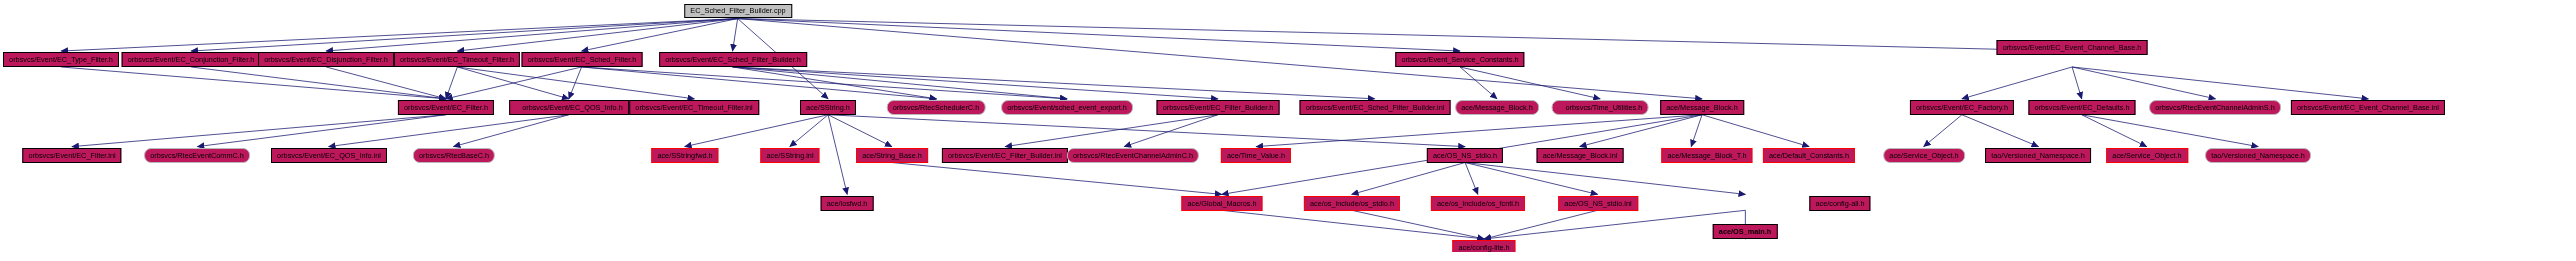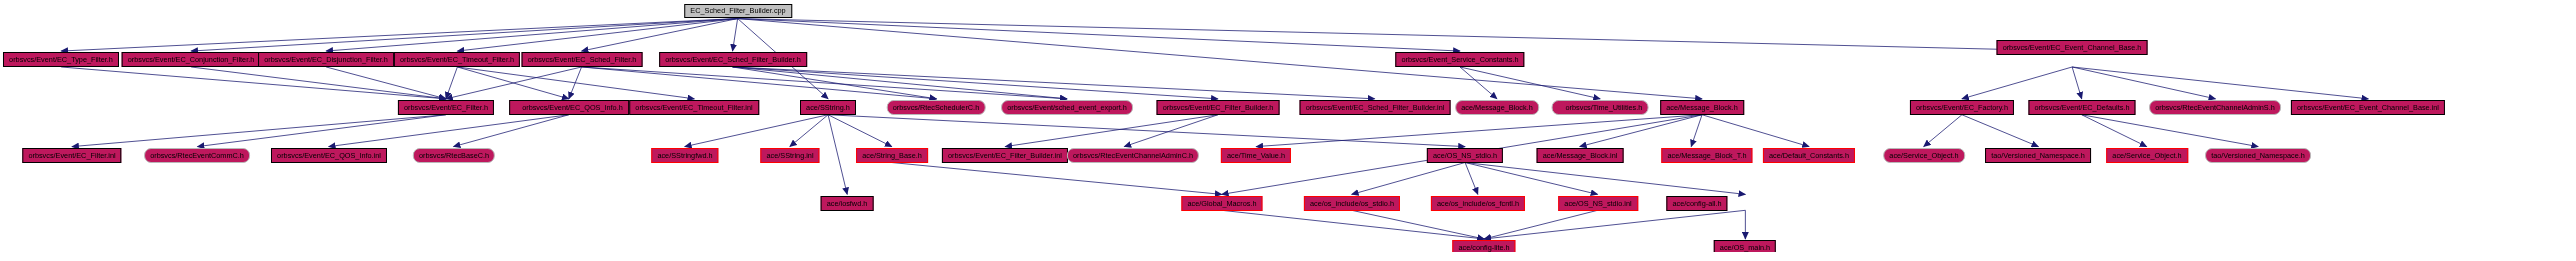--- a/index.html
+++ b/index.html
@@ -124,17 +124,17 @@
     <div class="node trunc" style="left: 1809px; top: 148px;">ace/Default_Constants.h</div>
     <div class="node leaf" style="left: 1924px; top: 148px;">ace/Service_Object.h</div>
     <div class="node " style="left: 2038px; top: 148px;">tao/Versioned_Namespace.h</div>
     <div class="node trunc" style="left: 2147px; top: 148px;">ace/Service_Object.h</div>
     <div class="node leaf" style="left: 2258px; top: 148px;">tao/Versioned_Namespace.h</div>
     <div class="node " style="left: 847px; top: 196px;">ace/iosfwd.h</div>
     <div class="node trunc" style="left: 1222px; top: 196px;">ace/Global_Macros.h</div>
     <div class="node trunc" style="left: 1352px; top: 196px;">ace/os_include/os_stdio.h</div>
     <div class="node trunc" style="left: 1478px; top: 196px;">ace/os_include/os_fcntl.h</div>
     <div class="node trunc" style="left: 1598px; top: 196px;">ace/OS_NS_stdio.inl</div>
-    <div class="node " style="left: 1697px; top: 196px;">ace/config-all.h</div>
+    <div class="node " style="left: 1840px; top: 196px;">ace/config-all.h</div>
     <div class="node trunc" style="left: 1484px; top: 240px;">ace/config-lite.h</div>
-    <div class="node " style="left: 1745px; top: 240px;">ace/OS_main.h</div>
+    <div class="node " style="left: 1745px; top: 224px; font-weight: bold;">ace/OS_main.h</div>
   </div>
 
 
 </body></html>

